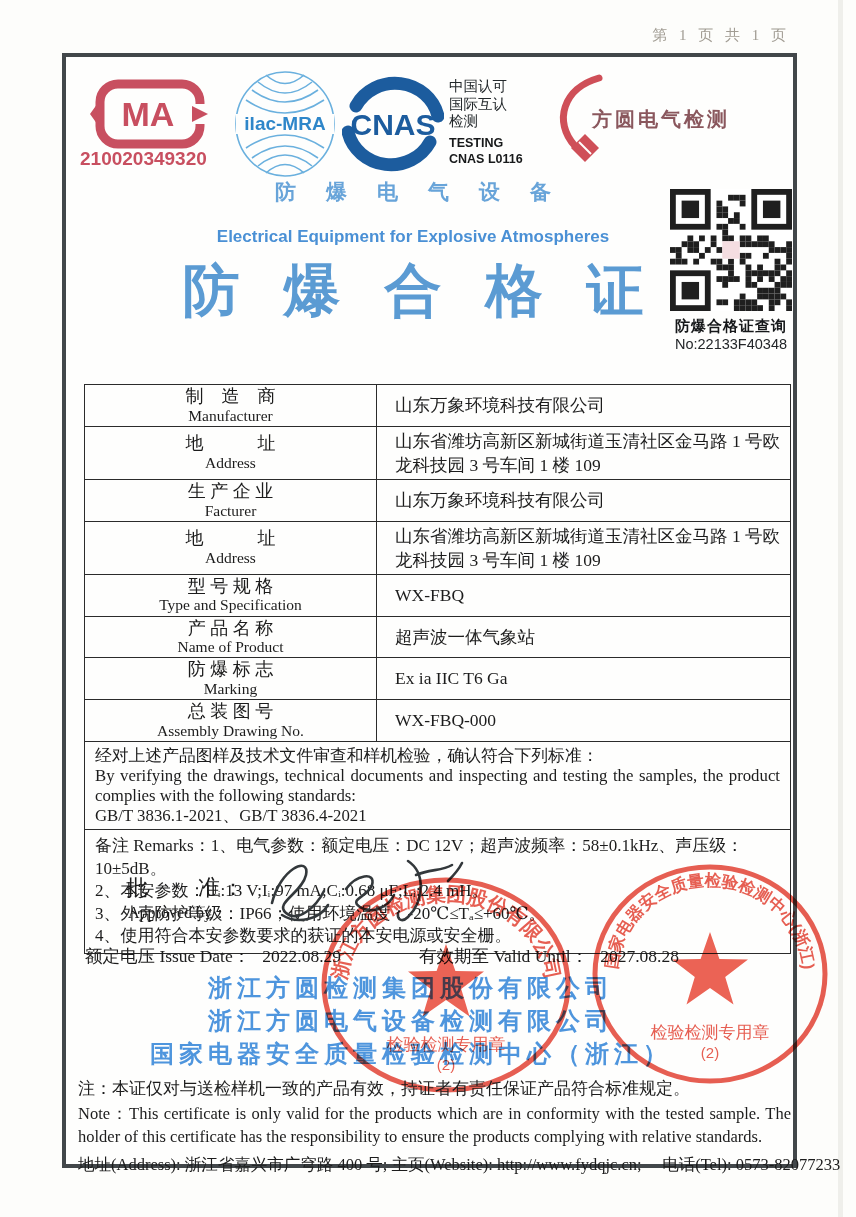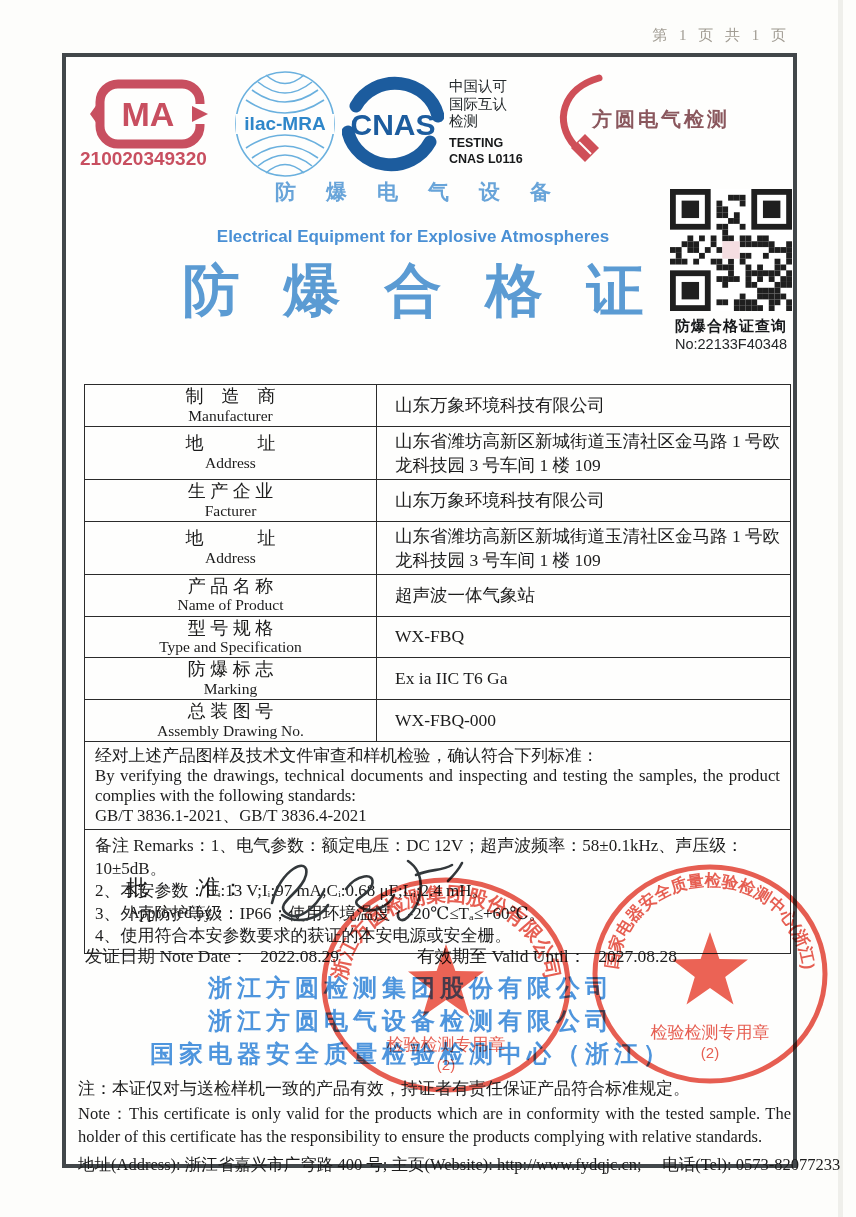--- a/index.html
+++ b/index.html
@@ -309,31 +309,31 @@
     </tr>
     <tr class="r">
       <td class="lbl">
             <div class="lbl-cn">地　　　址</div>
         <div class="lbl-en">Address</div>
           </td>
       <td class="val">山东省潍坊高新区新城街道玉清社区金马路 1 号欧龙科技园 3 号车间 1 楼 109</td>
     </tr>
     <tr class="r">
       <td class="lbl">
+            <div class="lbl-cn">型 号 规 格</div>
+        <div class="lbl-en">Type and Specification</div>
+          </td>
+      <td class="val">WX-FBQ</td>
+    </tr>
+    <tr class="r">
+      <td class="lbl">
             <div class="lbl-cn">产 品 名 称</div>
         <div class="lbl-en">Name of Product</div>
           </td>
       <td class="val">超声波一体气象站</td>
-    </tr>
-    <tr class="r">
-      <td class="lbl">
-            <div class="lbl-cn">型 号 规 格</div>
-        <div class="lbl-en">Type and Specification</div>
-          </td>
-      <td class="val">WX-FBQ</td>
     </tr>
     <tr class="r">
       <td class="lbl">
             <div class="lbl-cn">防 爆 标 志</div>
         <div class="lbl-en">Marking</div>
           </td>
       <td class="val">Ex ia IIC T6 Ga</td>
     </tr>
     <tr class="r">
       <td class="lbl">
@@ -367,21 +367,21 @@
       <path d="M14,58 C22,24 52,10 48,30 C44,48 16,58 28,68 C40,78 58,62 66,46"></path>
       <path d="M24,70 C40,80 62,74 70,60"></path>
       <path d="M88,44 C98,30 118,26 114,40 C110,52 90,54 102,62 C114,70 130,62 136,50"></path>
       <path d="M150,16 C168,28 166,56 150,72 C145,77 139,76 140,68"></path>
       <path d="M158,30 C172,24 184,26 194,20"></path>
       <path d="M190,36 C196,30 200,26 204,18"></path>
     </g>
   </svg>
 
   <div class="dates">
-    <span>发证日期 Note Date：</span><span class="date-val">2022.08.29</span><span class="valid-label">有效期至 Valid Until：</span><span class="date-val">2027.08.28</span>
+    <span>额定电压 Issue Date：</span><span class="date-val">2022.08.29</span><span class="valid-label">有效期至 Valid Until：</span><span class="date-val">2027.08.28</span>
   </div>
 
   <div class="companies">
     <div>浙江方圆检测集团股份有限公司</div>
     <div>浙江方圆电气设备检测有限公司</div>
     <div>国家电器安全质量检验检测中心（浙江）</div>
   </div>
 
   <svg class="stamp stamp-l" width="262" height="230" viewBox="0 0 262 230">
     <ellipse cx="131" cy="113" rx="122" ry="105" fill="none" stroke="#e23a2b" stroke-width="5"></ellipse>

